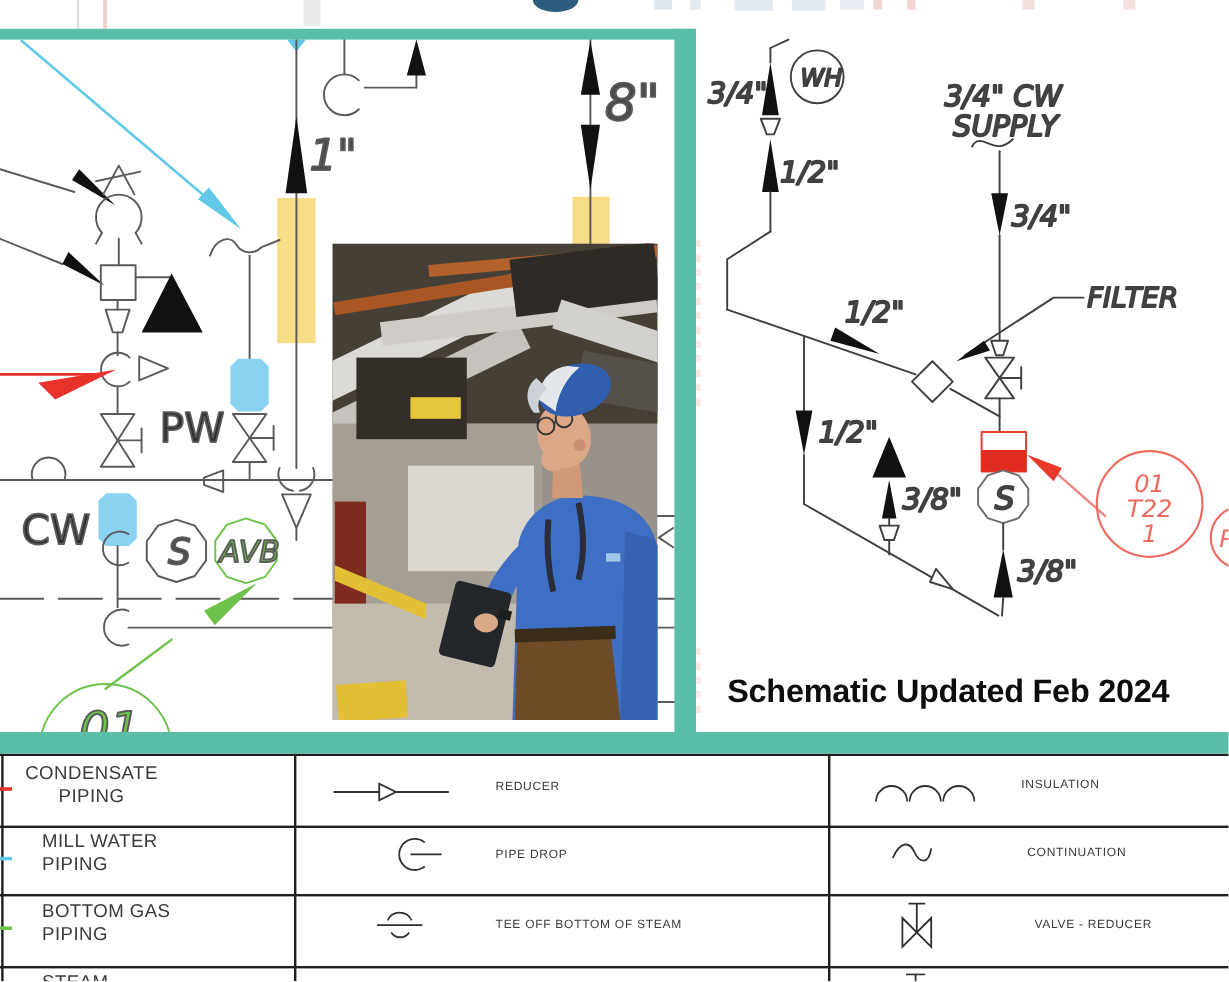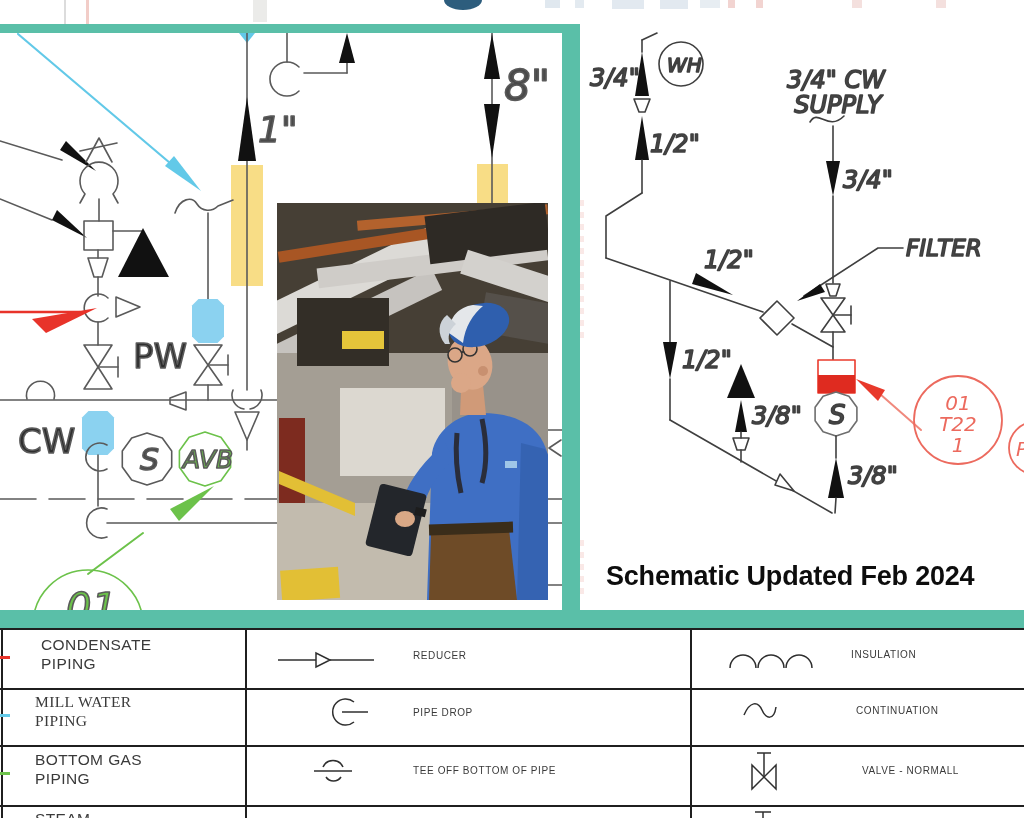--- a/index.html
+++ b/index.html
@@ -267,39 +267,39 @@
   <div id="legend">
     <div class="lline" style="left:0;top:0;width:1024px;height:2px;"></div>
     <div class="lline" style="left:1px;top:0;width:2px;height:190px;"></div>
     <div class="lline" style="left:245px;top:0;width:2px;height:190px;"></div>
     <div class="lline" style="left:690px;top:0;width:2px;height:190px;"></div>
     <div class="lline" style="left:0;top:60px;width:1024px;height:2px;"></div>
     <div class="lline" style="left:0;top:117px;width:1024px;height:2px;"></div>
     <div class="lline" style="left:0;top:177px;width:1024px;height:2px;"></div>
 
     <div class="dash" style="top: 28px; background: rgb(232, 51, 42);"></div>
-    <div class="leg-label" style="left:41px;top:7px;">
+    <div class="leg-label" style="left:21px;top:7px;text-align:center;">
       <div>CONDENSATE</div>
         <div>PIPING</div>
     </div>
     <svg class="sym" style="left:276px;top:23px;" width="100" height="18" viewBox="0 0 100 18">
       <g stroke="#2f2f2f" stroke-width="1.5" fill="none">
           <line x1="2" y1="9" x2="40" y2="9"></line>
           <polygon points="40,2 40,16 54,9"></polygon>
           <line x1="54" y1="9" x2="98" y2="9"></line>
         </g>
     </svg>
     <div class="leg-name" style="left:413px;top:22px;">REDUCER</div>
     <svg class="sym" style="left:728px;top:14px;" width="86" height="28" viewBox="0 0 86 28">
       <path d="M2,26 a13,13 0 0 1 26,0 m2,0 a13,13 0 0 1 26,0 m2,0 a13,13 0 0 1 26,0" stroke="#2f2f2f" stroke-width="1.5" fill="none"></path>
     </svg>
     <div class="leg-name" style="left:851px;top:21px;">INSULATION</div>
 
     <div class="dash" style="top: 86px; background: rgb(98, 201, 232);"></div>
-    <div class="leg-label" style="left:35px;top:64px;font-family:Liberation Serif, serif;">
+    <div class="leg-label" style="left:35px;top:64px;">
       <div>MILL WATER</div>
         <div>PIPING</div>
     </div>
     <svg class="sym" style="left:316px;top:66px;" width="54" height="36" viewBox="0 0 54 36">
       <g stroke="#2f2f2f" stroke-width="1.5" fill="none">
           <path d="M38,8 A13,13 0 1 0 38,28"></path>
           <line x1="26" y1="18" x2="52" y2="18"></line>
         </g>
     </svg>
     <div class="leg-name" style="left:413px;top:79px;">PIPE DROP</div>
@@ -313,29 +313,29 @@
       <div>BOTTOM GAS</div>
         <div>PIPING</div>
     </div>
     <svg class="sym" style="left:314px;top:124px;" width="40" height="38" viewBox="0 0 40 38">
       <g stroke="#2f2f2f" stroke-width="1.5" fill="none">
           <line x1="0" y1="19" x2="38" y2="19"></line>
           <path d="M9,15 A11,11 0 0 1 29,15"></path>
           <path d="M12,25 A9,9 0 0 0 27,25"></path>
         </g>
     </svg>
-    <div class="leg-name" style="left:413px;top:137px;">TEE OFF BOTTOM OF PIPE</div>
+    <div class="leg-name" style="left:413px;top:137px;">TEE OFF BOTTOM OF STEAM</div>
     <svg class="sym" style="left:748px;top:119px;" width="32" height="46" viewBox="0 0 32 46">
       <g stroke="#2f2f2f" stroke-width="1.5" fill="none">
           <path d="M4,18 L28,42 L28,18 L4,42 Z"></path>
           <line x1="16" y1="30" x2="16" y2="6"></line>
           <line x1="9" y1="6" x2="23" y2="6"></line>
         </g>
     </svg>
-    <div class="leg-name" style="left:862px;top:137px;">VALVE - NORMALL</div>
+    <div class="leg-name" style="left:862px;top:137px;">VALVE - REDUCER</div>
 
     <div class="leg-label" style="left:35px;top:181px;">
       <div>STEAM</div>
         <div></div>
     </div>
     <svg class="sym" style="left:753px;top:183px;" width="20" height="8" viewBox="0 0 20 8">
       <g stroke="#2f2f2f" stroke-width="1.5" fill="none">
           <line x1="2" y1="1" x2="18" y2="1"></line>
           <line x1="10" y1="1" x2="10" y2="8"></line>
         </g>

